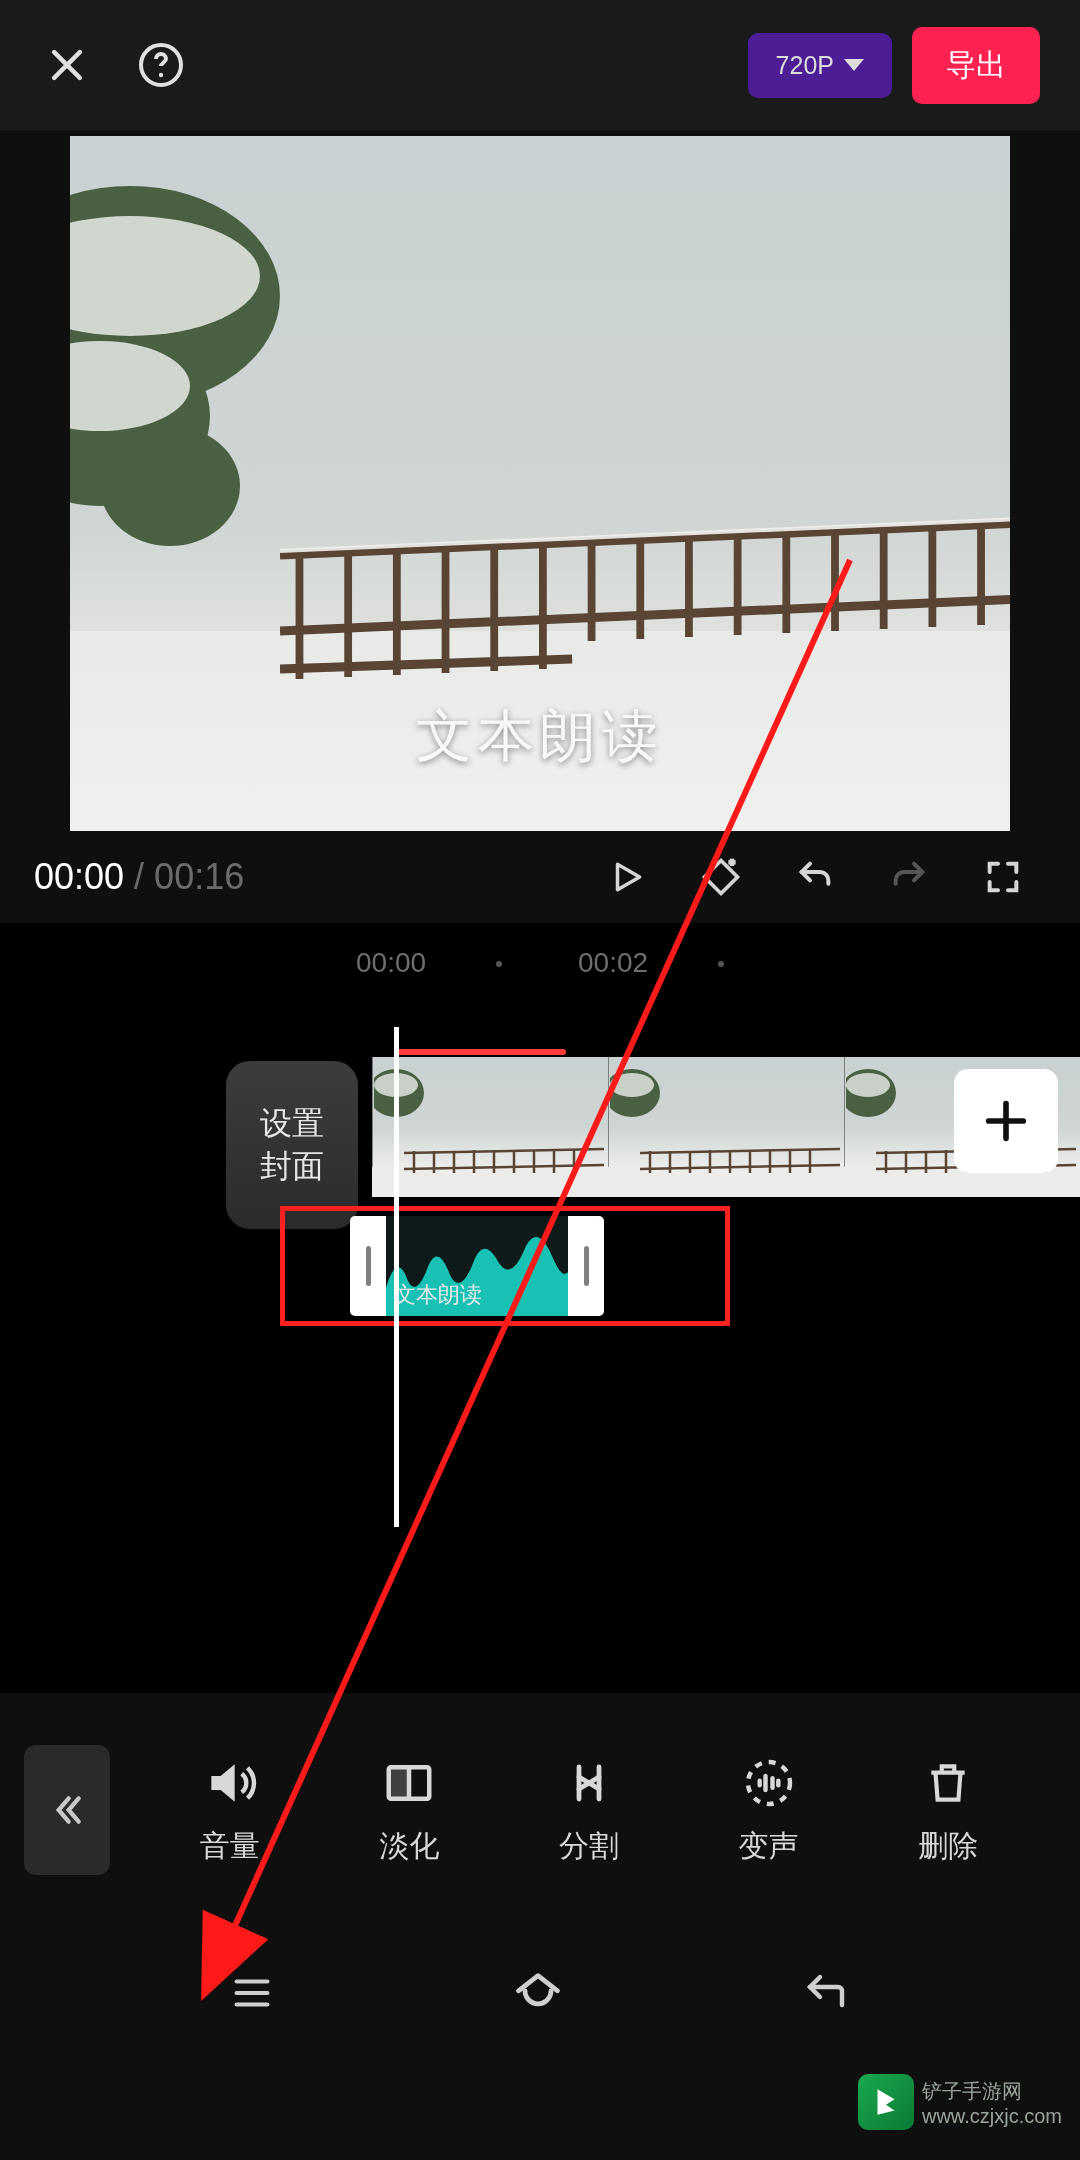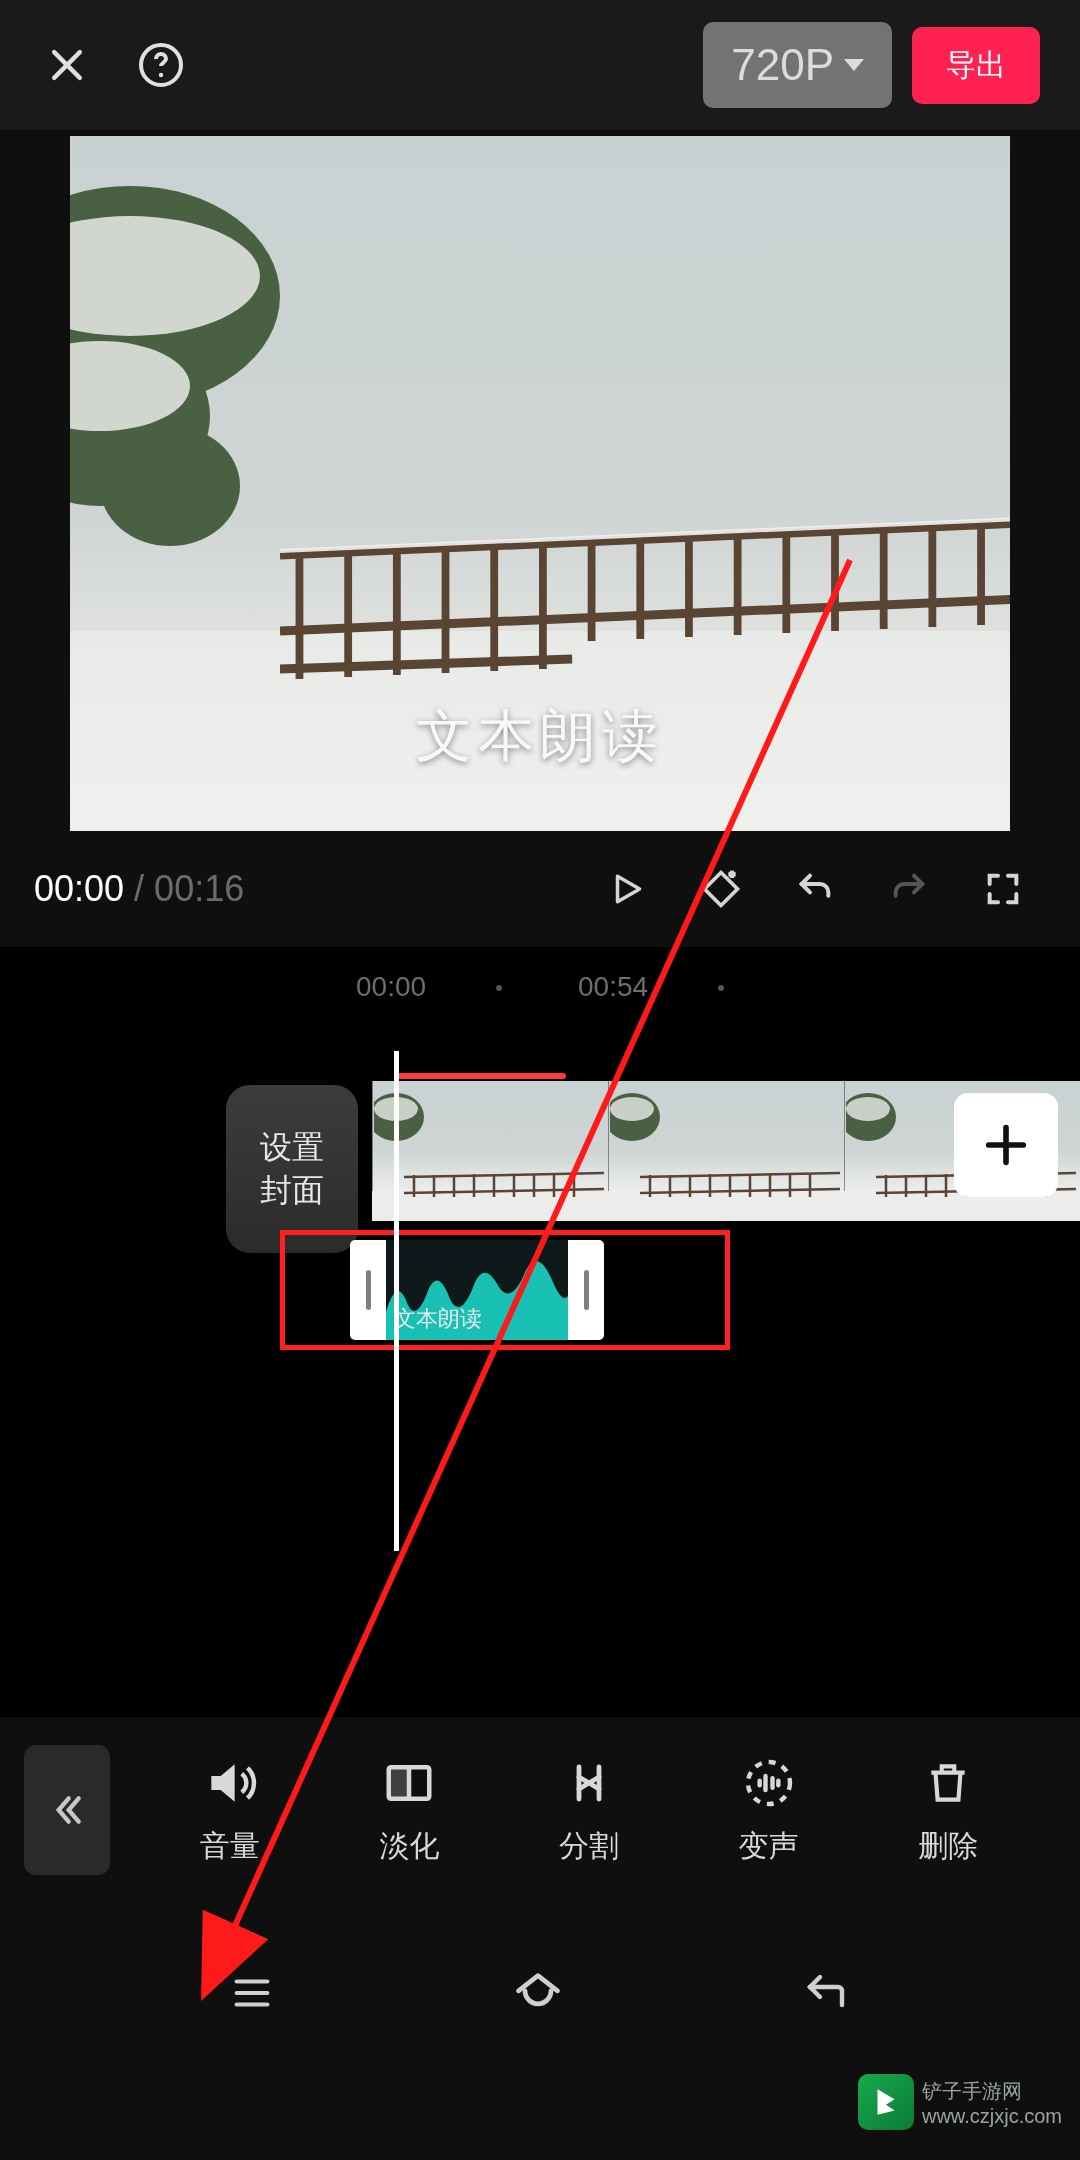--- a/index.html
+++ b/index.html
@@ -1,31 +1,31 @@
 <!DOCTYPE html>
 <html><head>
 <meta charset="utf-8">
 <style>
   * { margin:0; padding:0; box-sizing:border-box; }
   html,body { width:1080px; height:2160px; background:#0f0f0f; font-family:-apple-system,"PingFang SC","Microsoft YaHei",sans-serif; overflow:hidden; color:#fff; }
   .topbar { display:flex; align-items:center; height:130px; padding:0 40px; background:#1a1a1a; }
   .topbar .close-icon, .topbar .help-icon { width:54px; height:54px; display:flex; align-items:center; justify-content:center; color:#e0e0e0; }
   .topbar .close-icon { margin-right:40px; }
   .spacer { flex:1; }
-  .res-btn { background:#737373; color:#dcdcdc; border-radius:10px; padding:18px 28px; font-size:44px; display:flex; align-items:center; gap:10px; margin-right:20px; }
+  .res-btn { background:#4c1d95; color:#dcdcdc; border-radius:10px; padding:18px 28px; font-size:25px; display:flex; align-items:center; gap:10px; margin-right:20px; }
   .res-btn .tri { width:0; height:0; border-left:10px solid transparent; border-right:10px solid transparent; border-top:12px solid #dcdcdc; }
   .export-btn { background:#ff2251; color:#fff; border-radius:10px; padding:18px 34px; font-size:30px; font-weight:500; }
   .preview { width:940px; height:695px; margin:6px auto 0; position:relative; overflow:hidden; }
   .preview .sky { position:absolute; inset:0; background:linear-gradient(180deg,#c9d1d2 0%,#cfd5d4 55%,#dde0dd 70%,#eceeec 100%); }
   .preview .tree { position:absolute; left:-60px; top:40px; width:320px; height:420px; }
   .preview .tree svg { width:100%; height:100%; }
   .preview .snow-ground { position:absolute; left:0; right:0; bottom:0; height:200px; background:linear-gradient(180deg,#e8eae7,#f0f1ef); }
   .preview .fence { position:absolute; left:210px; bottom:150px; right:-10px; height:170px; }
   .preview .subtitle { position:absolute; left:50%; bottom:56px; transform:translateX(-50%); color:#f8f8f8; font-size:56px; letter-spacing:6px; text-shadow:0 2px 6px rgba(0,0,0,0.45); }
-  .playbar { display:flex; align-items:center; height:116px; padding:0 30px 0 34px; }
+  .playbar { display:flex; align-items:center; height:92px; padding:0 30px 0 34px; }
   .playbar .time { font-size:36px; color:#fff; }
   .playbar .time .dur { color:#6b6b6b; }
   .playbar .gap { flex:1; }
   .pb-btn { width:78px; height:78px; display:flex; align-items:center; justify-content:center; color:#d5d5d5; margin:0 8px; }
   .timeline-area { background:#000; padding-top:10px; height:770px; position:relative; }
   .ruler { position:relative; height:60px; font-size:28px; color:#6e6e6e; }
   .ruler .t00 { position:absolute; left:356px; top:14px; }
   .ruler .dot1 { position:absolute; left:496px; top:28px; width:6px; height:6px; border-radius:50%; background:#555; }
   .ruler .t02 { position:absolute; left:578px; top:14px; }
   .ruler .dot2 { position:absolute; left:718px; top:28px; width:6px; height:6px; border-radius:50%; background:#555; }
@@ -172,21 +172,21 @@
         <path d="M4 15 V20 H9"></path>
         <path d="M20 15 V20 H15"></path>
       </svg>
   </div>
 </div>
 
 <div class="timeline-area">
   <div class="ruler">
     <span class="t00">00:00</span>
     <span class="dot1"></span>
-    <span class="t02">00:54</span>
+    <span class="t02">00:02</span>
     <span class="dot2"></span>
   </div>
   <div class="tracks">
     <div class="keyframe-line"></div>
     <div class="cover-btn">
       <span style="white-space:pre-line;">设置
 封面</span>
     </div>
     <div class="video-track">
       <div class="thumb">

